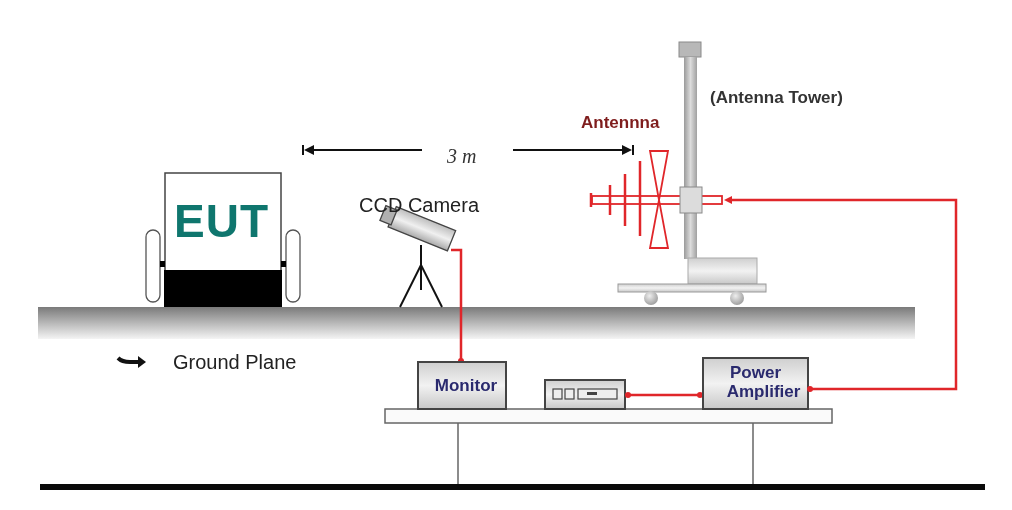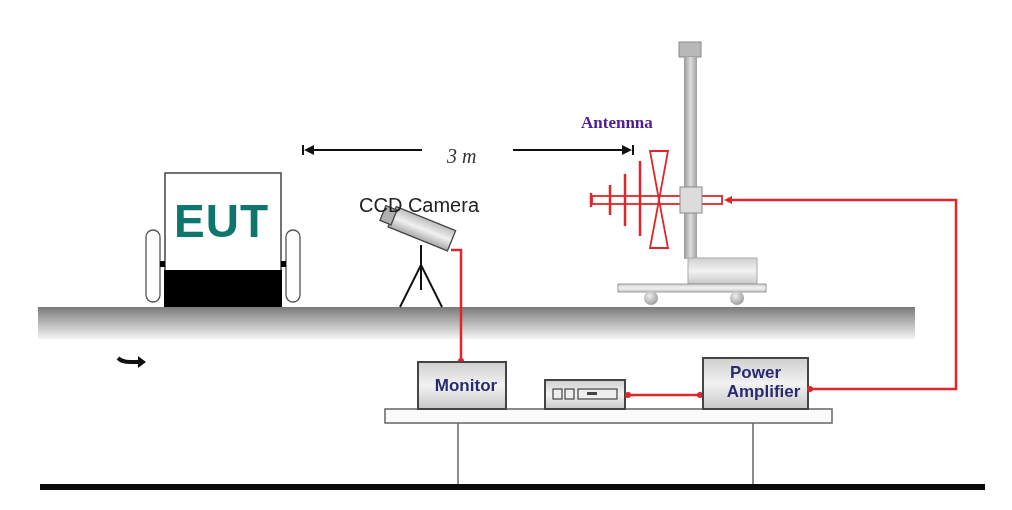--- a/index.html
+++ b/index.html
@@ -1,20 +1,20 @@
 <!DOCTYPE html>
 <html><head>
   <meta charset="utf-8">
   <style>
     html, body { margin: 0; padding: 0; background: #ffffff; }
     body { width: 1012px; height: 510px; overflow: hidden; position: relative; font-family: "Liberation Sans", sans-serif; }
     #stage { position: absolute; left: 0; top: 0; width: 1012px; height: 510px; }
     .lbl { position: absolute; white-space: nowrap; }
     .lbl-dark { color: #222; font-size: 20px; }
-    .lbl-blue { color: #4c1d95; font-weight: bold; font-size: 17px; font-family: Liberation Serif, serif; }
+    .lbl-blue { color: #7f1d1d; font-weight: bold; font-size: 17px; }
     .lbl-tower { color: #333; font-weight: bold; font-size: 17px; }
     .lbl-eut { color: #0f766e; font-weight: bold; font-size: 46px; letter-spacing: 1px; }
     .lbl-dist { color: #333; font-style: italic; font-family: "Liberation Serif", serif; font-size: 20px; }
     .box-lbl { position: absolute; color: #2a2a6e; font-weight: bold; text-align: center; line-height: 18px; font-size: 17px; }
   </style>
 </head>
 <body>
 
 <div id="stage">
 <svg width="1012" height="510" viewBox="0 0 1012 510" xmlns="http://www.w3.org/2000/svg">
@@ -126,20 +126,22 @@
     <line x1="591" y1="193" x2="591" y2="207" stroke="#e0262a" stroke-width="2.5"></line>
     <line x1="610" y1="185" x2="610" y2="215" stroke="#e0262a" stroke-width="2.5"></line>
     <line x1="625" y1="174" x2="625" y2="226" stroke="#e0262a" stroke-width="2.5"></line>
     <line x1="640" y1="161" x2="640" y2="236" stroke="#e0262a" stroke-width="2.5"></line>
     <polygon points="650,151 668,151 659,200 668,248 650,248 659,200" fill="none" stroke="#e0262a" stroke-width="1.8"></polygon>
     <rect x="680" y="187" width="22" height="26" fill="#dcdcdc" stroke="#8a8a8a" stroke-width="1"></rect>
   </g>
 </svg>
 
 
+<span class="lbl lbl-tower" style="left:710px; top:88px;">(Antenna Tower)</span>
 <span class="lbl lbl-blue" style="left:581px; top:113px;">Antennna</span>
 <span class="lbl lbl-dist" style="left:447px; top:137px;margin-top:8px;">3 m</span>
 <span class="lbl lbl-dark" style="left:359px; top:194px;">CCD Camera</span>
 <span class="lbl lbl-eut" style="left:174px; top:194px;">EUT</span>
+<span class="lbl lbl-dark" style="left:173px; top:351px;">Ground Plane</span>
 <span class="box-lbl" style="left:418px; top:377px; width:96px;">Monitor</span>
 <span class="box-lbl" style="left:703px; top:364px; width:105px;">Power</span>
 <span class="box-lbl" style="left:703px; top:383px; width:121px;">Amplifier</span>
 </div>
 
 </body></html>

